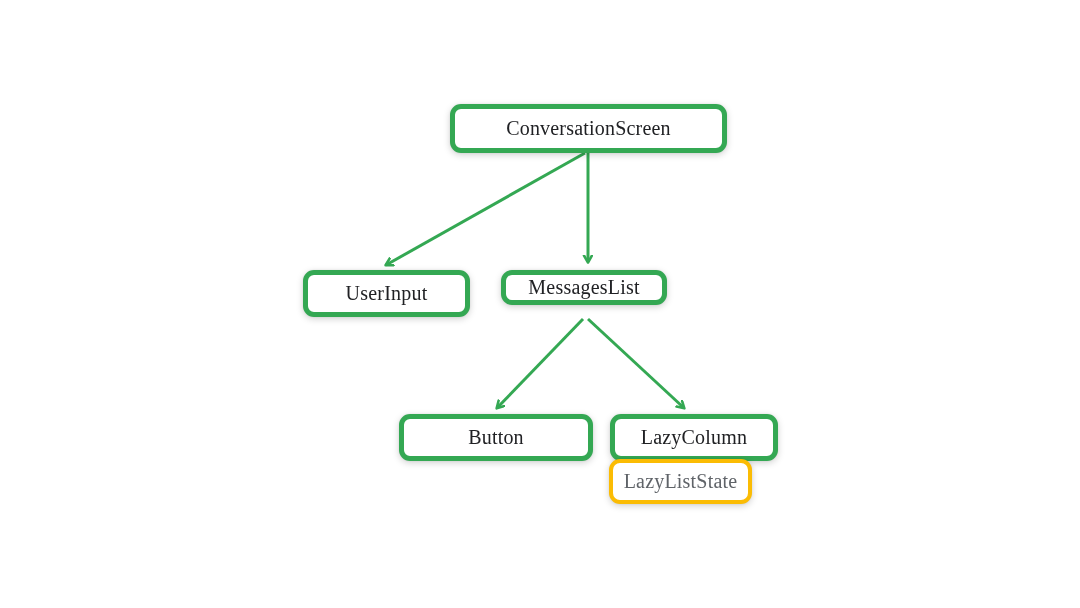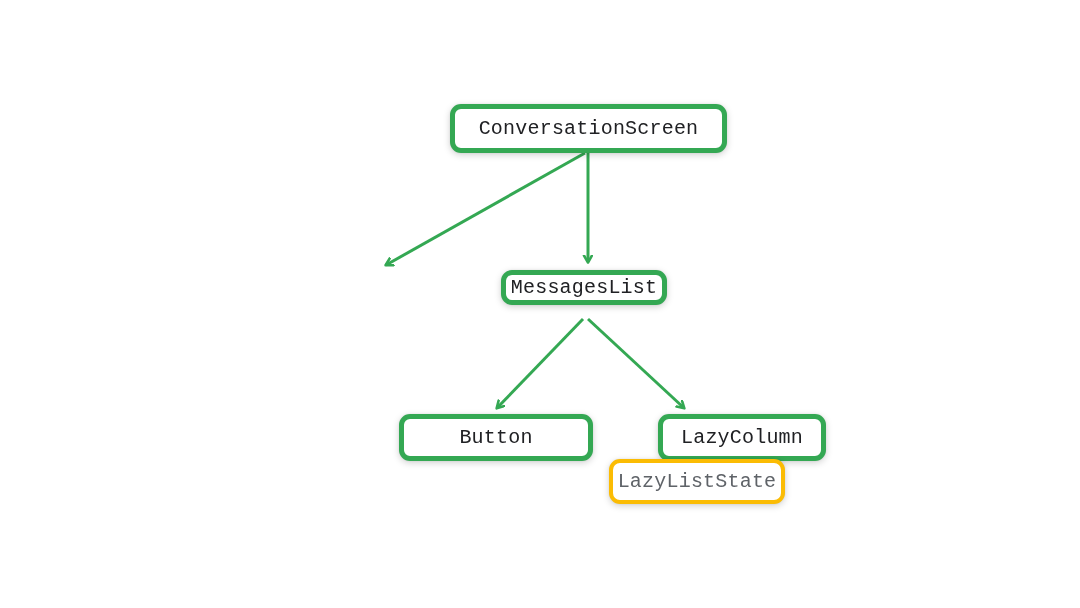--- a/index.html
+++ b/index.html
@@ -10,21 +10,21 @@
     --background: #FFFFFF;
   }
   * { margin: 0; padding: 0; box-sizing: border-box; }
   html, body { background: #fff; }
   .canvas {
     position: relative;
     width: 1080px;
     height: 608px;
     background: var(--background);
     overflow: hidden;
-    font-family: Liberation Mono, monospace;
+    font-family: Liberation Serif, serif;
   }
   .edges-layer {
     position: absolute;
     left: 0; top: 0;
     width: 1080px; height: 608px;
     pointer-events: none;
   }
   .edges-layer line, .edges-layer path.edge {
     stroke: var(--green);
     stroke-width: 3;
@@ -48,22 +48,22 @@
   .node.state {
     border: 4px solid var(--yellow);
     color: var(--state_text);
     z-index: 3;
   }
   
   #n-conversation { left: 450px; top: 104px; width: 277px; height: 49px; }
   #n-userinput    { left: 303px; top: 270px; width: 167px; height: 47px; }
   #n-messageslist { left: 501px; top: 270px; width: 166px; height: 35px; }
   #n-button       { left: 399px; top: 414px; width: 194px; height: 47px; }
-  #n-lazycolumn   { left: 610px; top: 414px; width: 168px; height: 47px; margin-left: 48px; }
-  #n-lazyliststate{ left: 609px; top: 459px; width: 176px; height: 45px; align-items: center; }
+  #n-lazycolumn   { left: 610px; top: 414px; width: 168px; height: 47px; }
+  #n-lazyliststate{ left: 609px; top: 459px; width: 143px; height: 45px; align-items: center; }
 </style>
 </head>
 <body>
 
 <div class="canvas">
 
   <svg class="edges-layer" viewBox="0 0 1080 608" xmlns="http://www.w3.org/2000/svg">
     <defs>
       <marker id="arrow" markerWidth="14" markerHeight="14" refX="7.5" refY="5" orient="auto" markerUnits="userSpaceOnUse">
         <path d="M1,1 L8,5 L1,9" fill="none" stroke="#34A853" stroke-width="2.6" stroke-linecap="round" stroke-linejoin="round"></path>
@@ -72,20 +72,23 @@
     <line x1="585" y1="153" x2="386" y2="265" marker-end="url(#arrow)"></line>
     <line x1="588" y1="153" x2="588" y2="262" marker-end="url(#arrow)"></line>
     <line x1="583" y1="319" x2="497" y2="408" marker-end="url(#arrow)"></line>
     <line x1="588" y1="319" x2="684" y2="408" marker-end="url(#arrow)"></line>
   </svg>
 
   <div class="node" id="n-conversation">
     <span>ConversationScreen</span>
   </div>
 
+  <div class="node" id="n-userinput">
+    <span>UserInput</span>
+  </div>
 
   <div class="node" id="n-messageslist">
     <span>MessagesList</span>
   </div>
 
   <div class="node" id="n-button">
     <span>Button</span>
   </div>
 
   <div class="node" id="n-lazycolumn">

